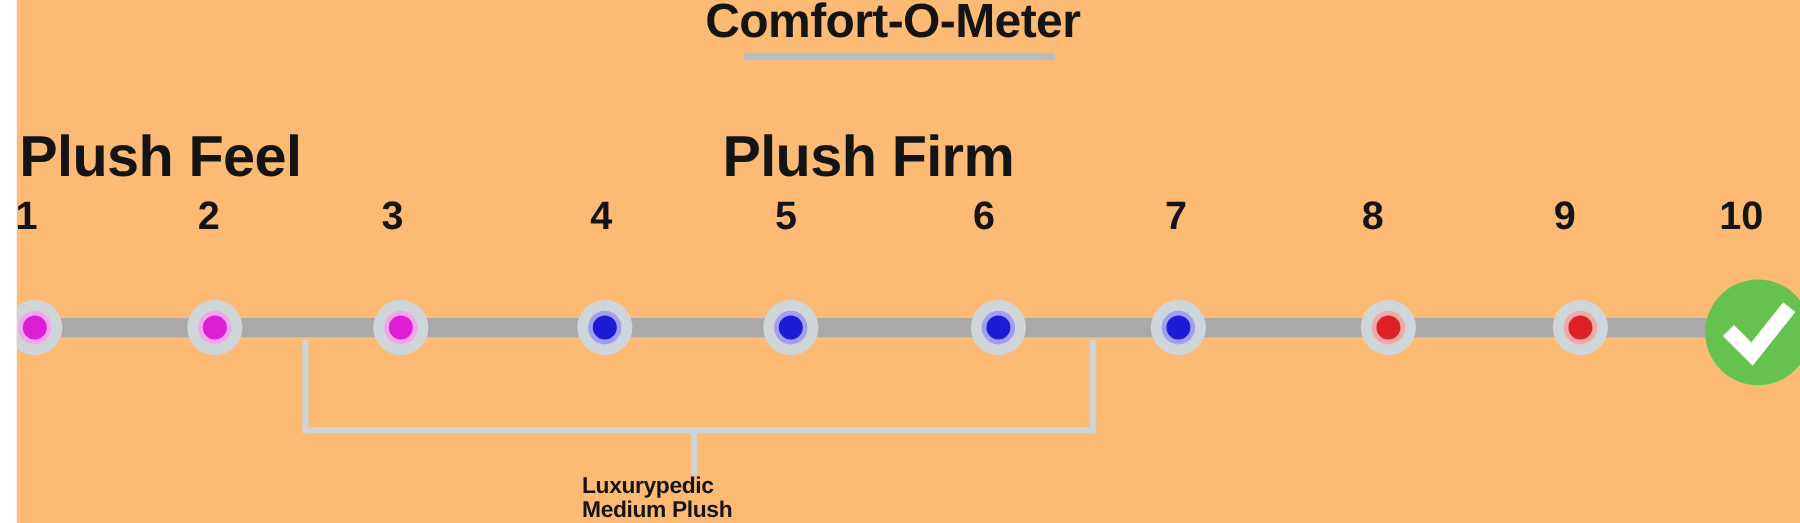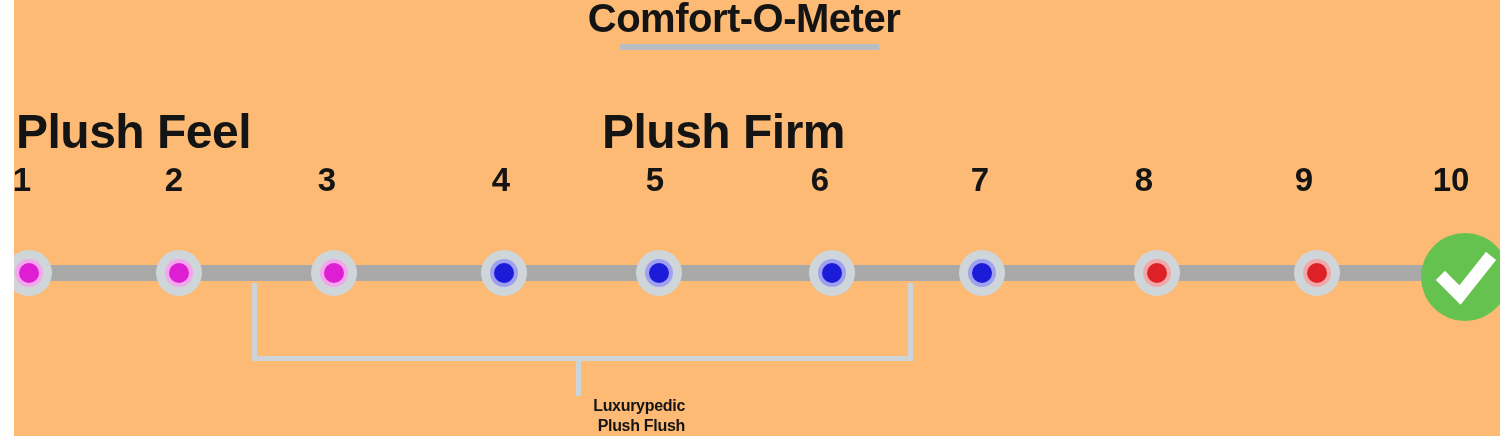--- a/index.html
+++ b/index.html
@@ -50,21 +50,21 @@
   .check-circle svg { display:block; }
 
   .bracket { position:absolute; background:#cdd4d8; }
   .bracket-left  { left:238px; top:283px; width:5px; height:78px; }
   .bracket-right { left:894px; top:283px; width:5px; height:78px; }
   .bracket-bottom{ left:238px; top:356px; width:661px; height:5px; }
   .bracket-stem  { left:562px; top:361px; width:5px; height:35px; }
 
   .annotation {
     position:absolute; left:471px; top:396px; width:200px;
-    text-align:right; font-size:16px; font-weight:700; line-height:20px;
+    text-align:left; font-size:19px; font-weight:700; line-height:20px;
     letter-spacing:-0.3px;
   }
 </style>
 </head>
 <body>
 
 <div class="canvas">
 
   <div class="title">Comfort-O-Meter</div>
   <div class="title-underline"></div>
@@ -123,16 +123,16 @@
     </svg>
   </div>
 
   <div class="bracket bracket-left"></div>
   <div class="bracket bracket-right"></div>
   <div class="bracket bracket-bottom"></div>
   <div class="bracket bracket-stem"></div>
 
   <div class="annotation">
     <div>Luxurypedic</div>
-    <div>Plush Flush</div>
+    <div>Medium Plush</div>
   </div>
 
 </div>
 
 </body></html>

